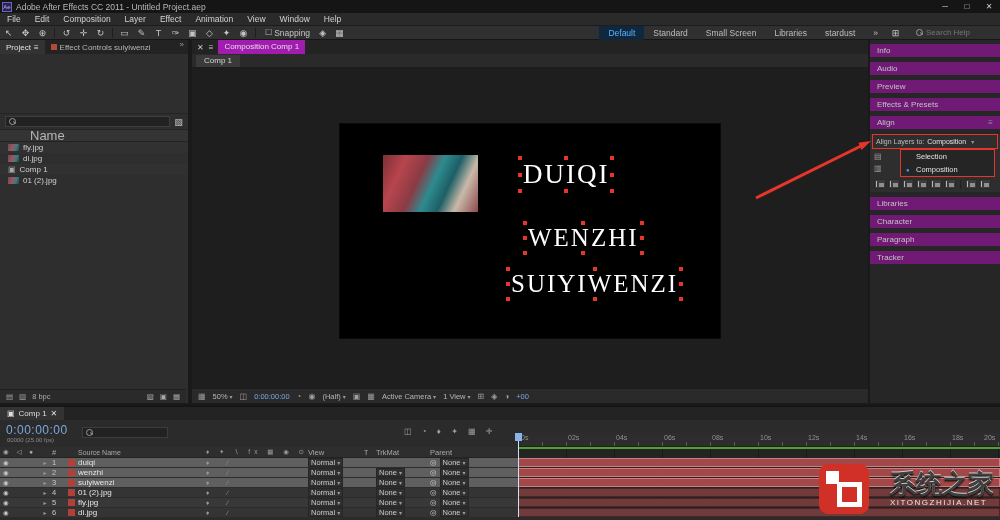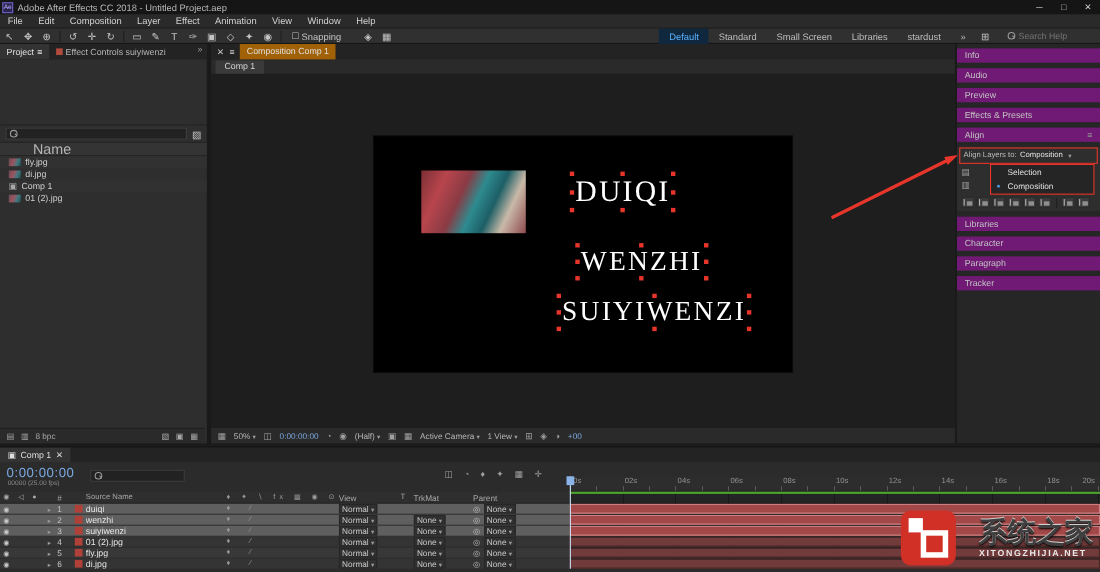--- a/index.html
+++ b/index.html
@@ -17,21 +17,21 @@
 
   
   #menubar{position:absolute;left:0;top:13px;right:0;height:13px;background:#2a2a2a;display:flex;align-items:center;border-bottom:1px solid #1c1c1c}
   #menubar span{padding:0 7px;font-size:8.5px;color:#d2d2d2;line-height:13px}
 
   
   #toolbar{position:absolute;left:0;top:26px;right:0;height:14px;background:#303030;border-bottom:1px solid #161616;display:flex;align-items:center}
   .tool{width:17px;text-align:center;font-size:9px;color:#c4c4c4;line-height:14px}
   .tsep{width:1px;height:10px;background:#1e1e1e;margin:0 3px}
   .chk{font-size:8px;color:#bbb;margin:0 2px 0 6px}
-  .tlabel{font-size:8.5px;color:#c4c4c4;margin-right:16px}
+  .tlabel{font-size:8.5px;color:#c4c4c4;margin-right:4px}
   .ws{font-size:8.5px;color:#bdbdbd;padding:0 9px;line-height:14px}
   .ws.active{color:#5db2ff;background:#10283d}
   .searchbox{display:flex;align-items:center;gap:3px;margin-left:8px;padding:0 4px}
   .mag{position:relative;width:7px;height:7px;flex:0 0 auto}
   .mag::before{content:"";position:absolute;left:0;top:0;width:5px;height:5px;border:1px solid #9a9a9a;border-radius:50%}
   .mag::after{content:"";position:absolute;left:4px;top:4px;width:3px;height:1px;background:#9a9a9a;transform:rotate(45deg)}
   .searchbox input{width:70px;background:transparent;border:none;outline:none;color:#9a9a9a;font-size:8px;font-family:"Liberation Sans",sans-serif}
 
   
   #leftpanel{position:absolute;left:0;top:40px;width:190px;height:363px;background:#2e2e2e;border-right:2px solid #1a1a1a}
@@ -46,21 +46,21 @@
   .namehdr{height:12px;background:#343434;border-bottom:1px solid #222;display:flex;align-items:center;padding-left:30px;font-size:13px;color:#b5b5b5}
   .prow{height:11px;display:flex;align-items:center;gap:4px;padding-left:8px;font-size:8px;color:#d0d0d0}
   .prow:nth-child(odd){background:#313131}
   .thumb{width:11px;height:7px;background:linear-gradient(110deg,#6b4a55 0%,#9c5560 40%,#3d7a80 70%,#24454a 100%);flex:0 0 auto}
   .cmpic{color:#a8a8a8;font-size:8px}
   .pfooter{position:absolute;left:0;right:2px;bottom:0;height:14px;background:#2a2a2a;border-top:1px solid #1f1f1f;display:flex;align-items:center;gap:6px;padding:0 6px;font-size:7.5px;color:#a8a8a8}
 
   
   #center{position:absolute;left:192px;top:40px;width:676px;height:363px;background:#252525}
   .ctabrow{height:14px;background:#232323;display:flex;align-items:center;gap:5px;padding:0 5px;font-size:8px;color:#c9c9c9}
-  .ctabrow .lbl{background:#a16207;padding:0 6px;line-height:14px;color:#e0e0e0}
+  .ctabrow .lbl{background:#a21caf;padding:0 6px;line-height:14px;color:#e0e0e0}
   .vtabrow{height:14px;background:#2a2a2a;display:flex;align-items:center;padding:0 4px;border-bottom:1px solid #1d1d1d}
   .vtab{background:#3a3a3a;color:#d6d6d6;font-size:8px;padding:0 8px;line-height:12px}
   #viewport{position:absolute;left:0;top:28px;right:0;bottom:15px;background:#1e1e1e;overflow:hidden}
   #canvas{position:absolute;left:148px;top:56px;width:380px;height:214px;background:#000;box-shadow:0 0 0 1px #0a0a0a}
   #footage{position:absolute;left:43px;top:31px;width:95px;height:57px;
            background:linear-gradient(115deg,#7d2f36 0%,#b8454d 20%,#8a3b44 38%,#2e8b8f 52%,#1d5f66 66%,#c9b9a8 80%,#8f4a4e 100%)}
   .ctext{position:absolute;color:#fff;font-family:"Liberation Serif",serif;letter-spacing:2px;padding:1px 3px}
   .ctext .h{position:absolute;width:4px;height:4px;background:#e8352b}
   .h.tl{left:-2px;top:-2px}.h.tm{left:50%;margin-left:-2px;top:-2px}.h.tr{right:-2px;top:-2px}
   .h.ml{left:-2px;top:50%;margin-top:-2px}.h.mr{right:-2px;top:50%;margin-top:-2px}
@@ -130,30 +130,30 @@
   
   #arrowsvg{position:absolute;left:0;top:0;z-index:40;pointer-events:none}
 
   
   #watermark{position:absolute;right:6px;bottom:6px;z-index:50;display:flex;align-items:center;gap:21px}
   .wm-logo{position:relative;width:50px;height:50px;background:#d03026;border-radius:9px;flex:0 0 auto}
   .wm-logo .b{position:absolute;right:7px;bottom:7px;width:25px;height:25px;border:5px solid #fff}
   .wm-logo .s{position:absolute;left:7px;top:7px;width:13px;height:13px;background:#fff}
   .wm-name{font-size:26px;font-weight:bold;color:#3f3f3f;line-height:27px;
         text-shadow:0 -1px 0 #cfcfcf,0 1px 2px #000}
-  .wm-url{font-size:8px;color:#e8e8e8;letter-spacing:1.5px;font-weight:bold}
+  .wm-url{font-size:8px;color:#e8e8e8;letter-spacing:1.5px;font-weight:normal}
 </style>
 </head>
 <body>
 
 <div id="page">
 
   <div id="titlebar">
     <span class="appic">Ae</span>
-    <span class="ttl">Adobe After Effects CC 2018 - Untitled Project.aep</span>
+    <span class="ttl">Adobe After Effects CC 2011 - Untitled Project.aep</span>
     <span class="winbtn">─</span>
     <span class="winbtn">□</span>
     <span class="winbtn close">✕</span>
   </div>
 
   <div id="menubar">
     <span>File</span>
     <span>Edit</span>
     <span>Composition</span>
     <span>Layer</span>

